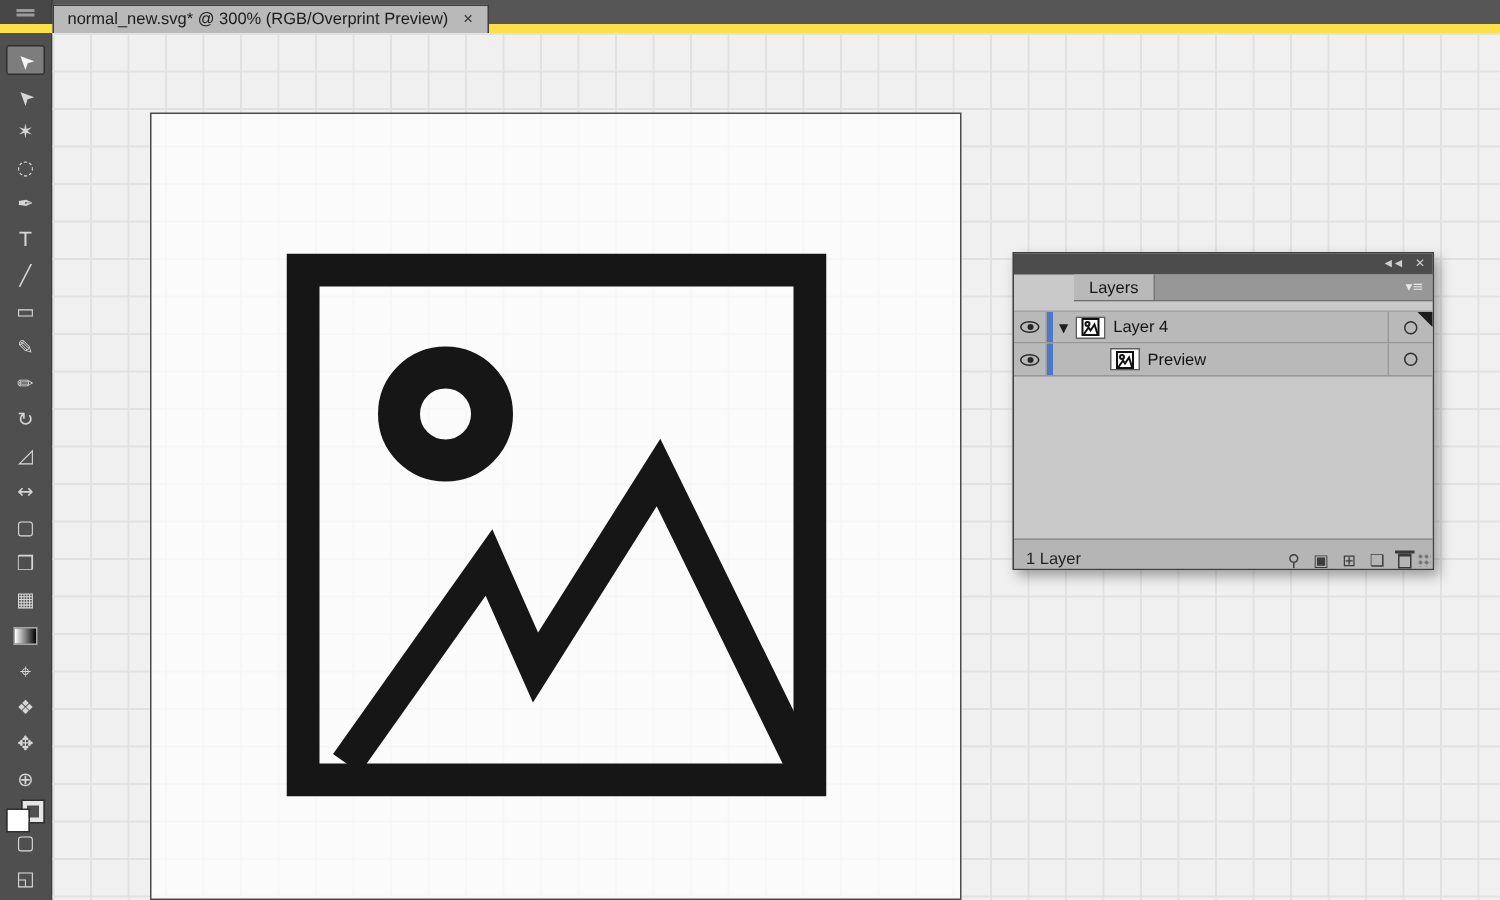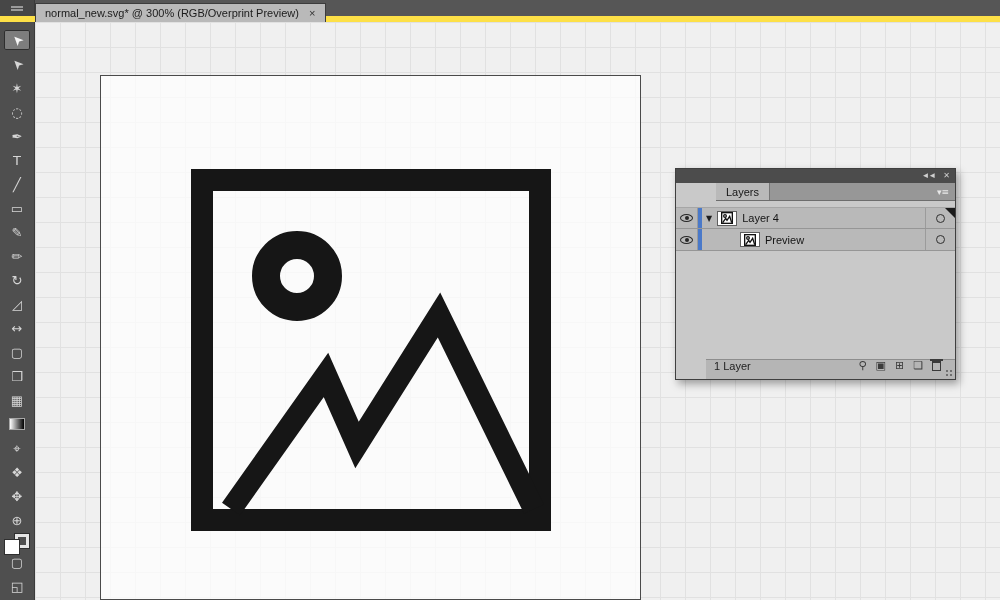--- a/index.html
+++ b/index.html
@@ -74,21 +74,21 @@
   .row-main.indent { padding-left:38px; }
   .disclosure { font-size:8px; color:#1e1e1e; font-family:"DejaVu Sans",sans-serif; }
   .thumb { width:20px; height:15px; background:#ffffff; border:1px solid #5f5f5f;
     display:flex; align-items:center; justify-content:center; }
   .target-cell { width:30px; border-left:1px solid #9b9b9b; display:flex;
     align-items:center; justify-content:center; }
   .target-circle { width:9px; height:9px; border:1px solid #303030; border-radius:50%; }
   .sel-corner { position:absolute; right:0; top:0; width:0; height:0;
     border-top:10px solid #1b1b1b; border-left:10px solid transparent; }
   .p-statusbar { height:20px; background:#b5b5b5; border-top:1px solid #8d8d8d;
-    display:flex; align-items:flex-start; font-size:11px; color:#222; position:relative;margin-left:30px; }
+    display:flex; align-items:flex-end; font-size:11px; color:#222; position:relative; }
   .status-text { padding-left:8px; }
   .footer-btns { margin-left:auto; display:flex; align-items:center; gap:9px;
     padding-right:14px; }
   .footer-btns .fbtn { color:#3c3c3c; font-size:11px; line-height:1;
     font-family:"DejaVu Sans",sans-serif; display:flex; align-items:center; }
   .trash { position:relative; width:9px; height:10px; border:1px solid #3a3a3a;
     border-top:2px solid #3a3a3a; }
   .trash::after { content:""; position:absolute; top:-4px; left:-3px; width:13px;
     height:2px; background:#3a3a3a; }
   .grip { position:absolute; right:1px; bottom:1px; width:9px; height:9px;

